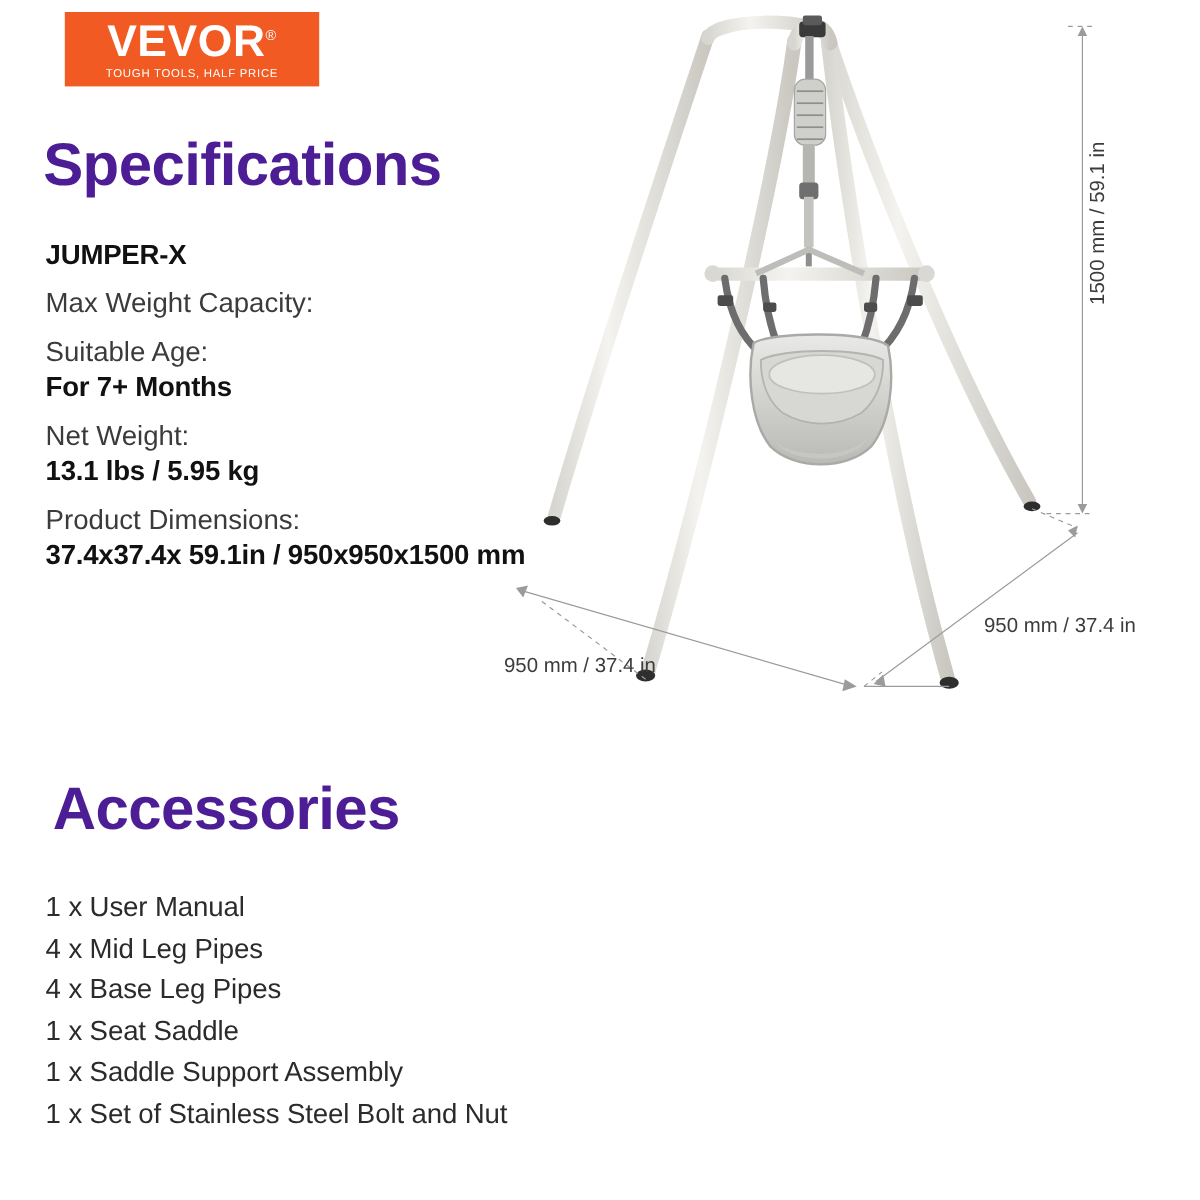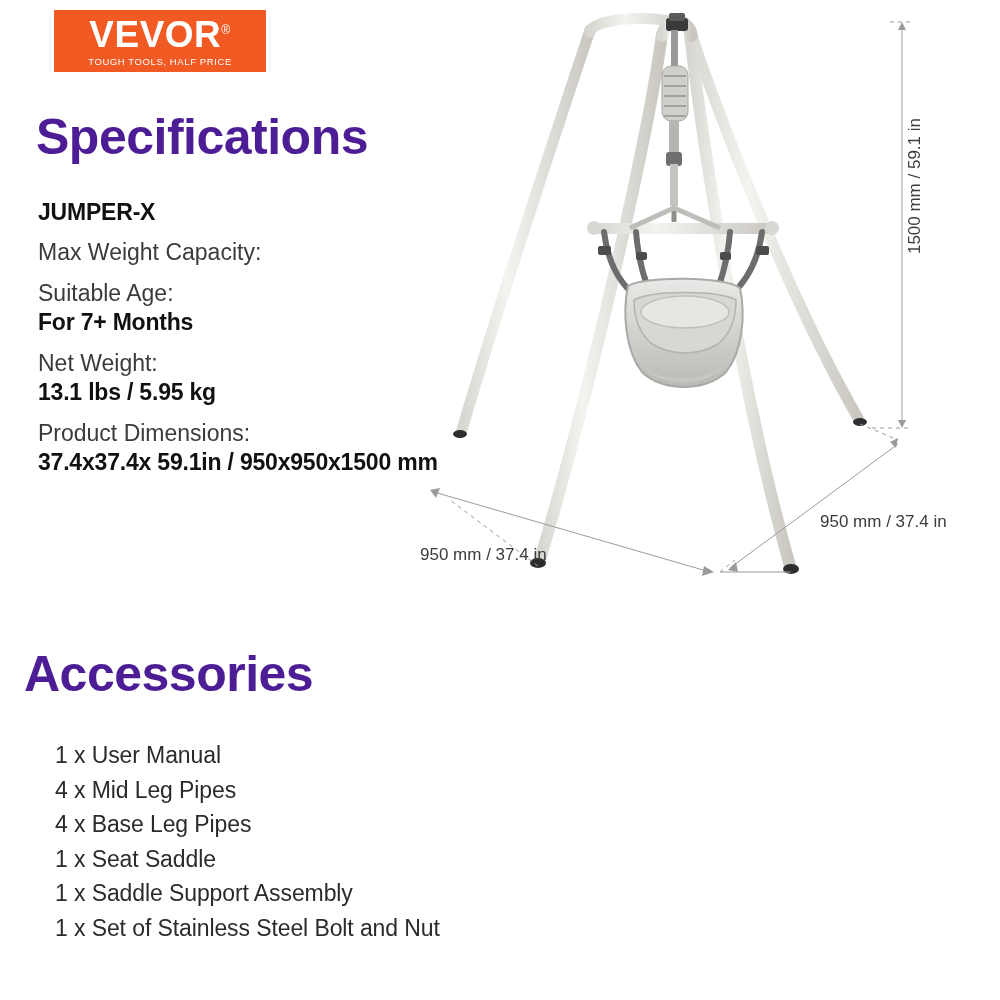--- a/index.html
+++ b/index.html
@@ -56,21 +56,21 @@
   .section-heading {
     position: absolute;
     color: #4c1d95;
     font-size: 50px;
     font-weight: bold;
     letter-spacing: -0.5px;
     font-family: "Liberation Sans", sans-serif;
     text-align: right;
   }
   #specs-heading { left: 36px; top: 108px; }
-  #acc-heading   { left: 24px; top: 645px; }
+  #acc-heading   { left: 44px; top: 645px; }
 
   
   .spec-list {
     position: absolute;
     left: 38px;
     top: 198px;
     width: 520px;
   }
   .spec-item { margin-bottom: 11px; }
   .spec-label {
@@ -85,21 +85,20 @@
     line-height: 1.28;
     letter-spacing: -0.2px;
   }
 
   
   .acc-list {
     position: absolute;
     left: 38px;
     top: 738px;
     width: 600px;
-    margin-left: 17px;
   }
   .acc-item {
     font-size: 23px;
     color: #2b2b2b;
     line-height: 1.5;
     letter-spacing: -0.1px;
   }
 
   
   .product-area {

